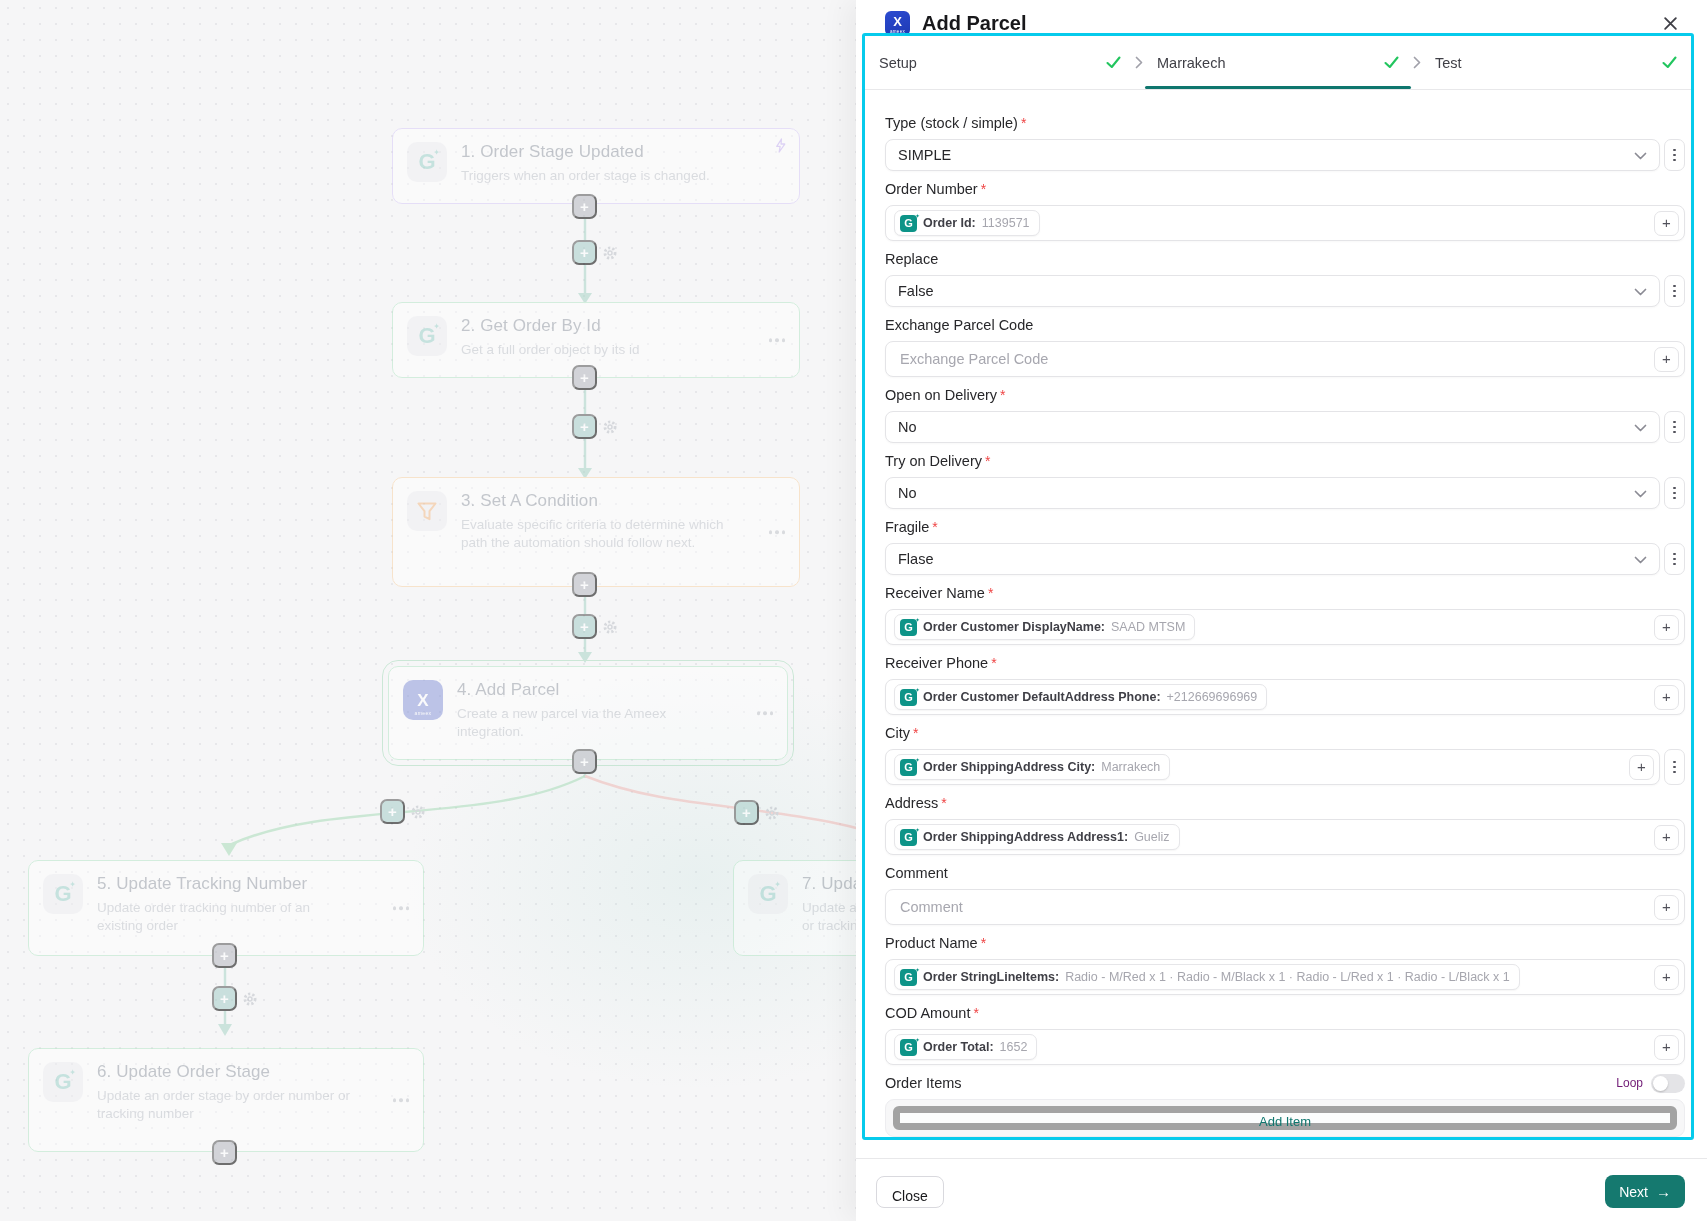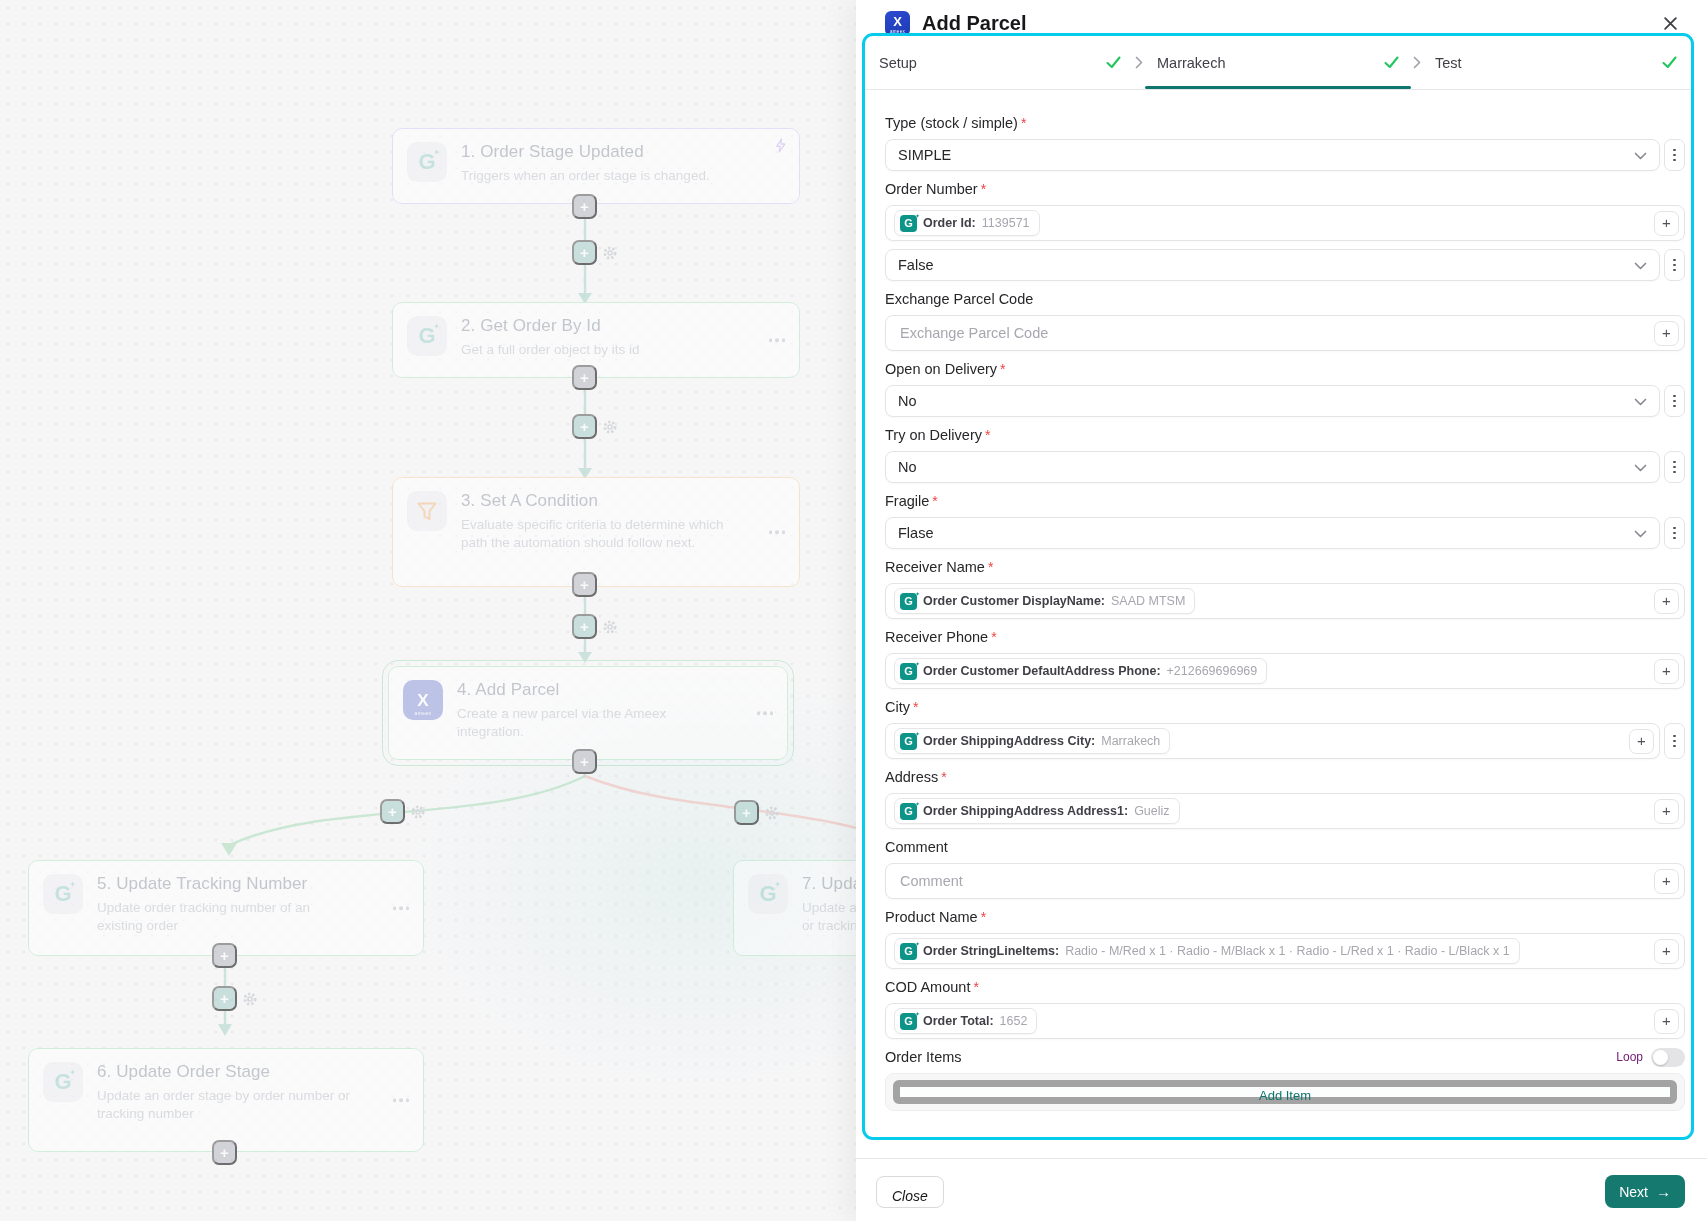--- a/index.html
+++ b/index.html
@@ -42,21 +42,21 @@
     box-shadow:-10px 0 26px rgba(0,0,0,.05);z-index:10;}
   .phead{height:40px;display:flex;align-items:center;padding:6px 24px 0 29px;gap:12px;}
   .alogo{width:25px;height:25px;border-radius:6px;background:linear-gradient(160deg,#2b4bd0,#1e3ab4);
     position:relative;display:grid;place-items:center;flex:0 0 25px;}
   .alogo .ax{color:#fff;font-weight:bold;font-size:13px;line-height:1;margin-top:-3px;}
   .alogo .abrand{position:absolute;bottom:2px;left:0;right:0;text-align:center;font-size:4.5px;color:#fff;letter-spacing:.3px;}
   .ptitle{font-size:20px;font-weight:bold;color:#18181b;}
   .pclose{margin-left:auto;width:26px;height:26px;border:none;background:none;display:grid;place-items:center;cursor:pointer;color:#3f3f46;}
 
   .cyanbox{position:absolute;left:6px;right:13px;top:33px;height:1107px;
-    border:3px solid #06cbec;border-radius:11px;background:#fff;overflow:hidden;}
+    border:3px solid #06cbec;border-radius:3px;background:#fff;overflow:hidden;}
 
   .tabs{height:54px;display:flex;align-items:stretch;border-bottom:1px solid #e8e8ea;}
   .tabseg{flex:1;display:flex;align-items:center;padding:0 14px;position:relative;cursor:pointer;}
   .tabseg .tlab{font-size:14.5px;color:#3f3f46;}
   .tabseg .tcheck{margin-left:auto;display:flex;}
   .tabseg.active .bar{position:absolute;left:2px;right:2px;bottom:0;height:3px;background:#0f766e;border-radius:2px;}
   .tabsep{display:flex;align-items:center;color:#a1a1aa;}
 
   .form{padding:23px 6px 0 20px;}
   .field{margin-bottom:8px;}
@@ -93,21 +93,21 @@
   .toggle{width:34px;height:19px;border-radius:10px;background:#e4e4e7;position:relative;cursor:pointer;}
   .toggle .knob{position:absolute;left:2px;top:2px;width:15px;height:15px;border-radius:50%;background:#fff;
     box-shadow:0 1px 2px rgba(0,0,0,.2);}
   .oi-box{margin-top:6px;background:#f7f7f8;border:1px solid #ededf0;border-radius:9px;padding:6px 7px;}
   .additem{width:100%;height:24px;border:7px solid #a3a3a3;border-radius:6px;background:#fcfdfd;
     color:#0f766e;font-size:13px;font-weight:500;cursor:pointer;}
 
   .pfoot-line{position:absolute;left:0;right:0;top:1158px;height:1px;background:#e8e8ea;}
   .pfoot{position:absolute;left:20px;right:22px;top:1175px;display:flex;align-items:center;}
   .btn-close{height:32px;padding:11px 15px;border:1px solid #d9d9de;border-radius:8px;background:#fff;
-    font-size:14px;color:#18181b;cursor:pointer;font-style:italic;}
+    font-size:14px;color:#18181b;cursor:pointer;}
   .btn-next{margin-left:auto;height:33px;padding:0 14px;border:none;border-radius:8px;background:#15796f;
     color:#fff;font-size:14px;display:flex;align-items:center;gap:8px;cursor:pointer;}
   .btn-next .arr{font-size:15px;line-height:1;}
 </style>
 </head>
 <body>
 
 <svg width="0" height="0" style="position:absolute">
   <defs>
     <symbol id="i-gear" viewBox="0 0 16 16">
@@ -394,20 +394,23 @@
                   </span>
                 <b class="tlabel">Order Id:</b>
                 <span class="tval">1139571</span>
               </span>
               <button class="plusbtn">+</button>
             </div>
           </div>
         </div>
 
         <div class="field">
+          <div class="flabel">
+              <span>Replace</span>
+            </div>
           <div class="frow">
             <div class="selectbox">
               <span class="sval">False</span>
               <span><svg width="13" height="8">
                     <use href="#i-chevD"></use>
                   </svg></span>
             </div>
             <button class="kebab">
                 <i></i>
                 <i></i>

